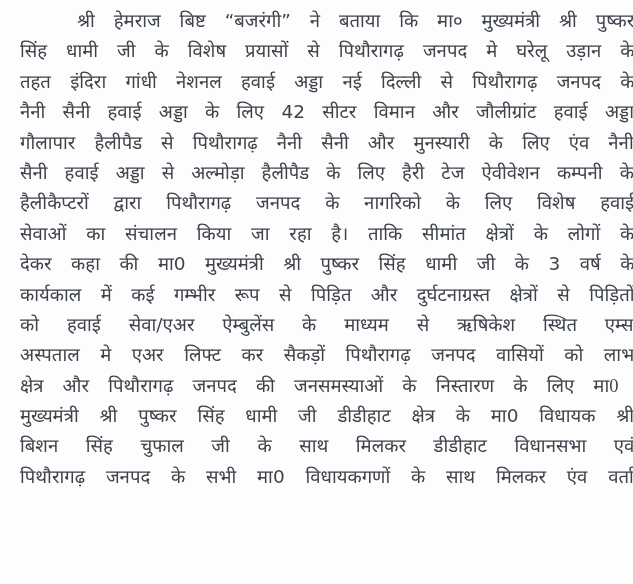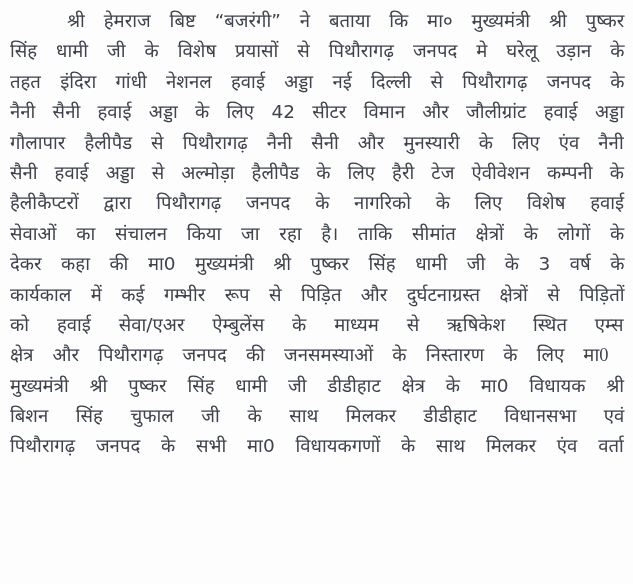--- a/index.html
+++ b/index.html
@@ -14,20 +14,21 @@
     box-sizing: border-box;
     width: 633px;
     height: 584px;
     padding: 6px 9px 0 10px;
     background: #fdfdfd;
     font-family: "DejaVu Sans", sans-serif;
     color: #3e434b;
   }
   .paragraph {
     width: 100%;
+    margin-left: 10px;
   }
   .line {
     height: 30.4px;
     line-height: 30.4px;
     font-size: 18.5px;
     white-space: nowrap;
     overflow: visible;
   }
   .line > span {
     display: inline-block;
@@ -47,18 +48,19 @@
     <div class="line"><span style="word-spacing: 13.0833px;">सिंह धामी जी के विशेष प्रयासों से पिथौरागढ़ जनपद मे घरेलू उड़ान के</span></div>
     <div class="line"><span style="word-spacing: 13.3636px;">तहत इंदिरा गांधी नेशनल हवाई अड्डा नई दिल्ली से पिथौरागढ़ जनपद के</span></div>
     <div class="line"><span style="word-spacing: 11.4167px;">नैनी सैनी हवाई अड्डा के लिए 42 सीटर विमान और जौलीग्रांट हवाई अड्डा</span></div>
     <div class="line"><span style="word-spacing: 13.1818px;">गौलापार हैलीपैड से पिथौरागढ़ नैनी सैनी और मुनस्यारी के लिए एंव नैनी</span></div>
     <div class="line"><span style="word-spacing: 11.1667px;">सैनी हवाई अड्डा से अल्मोड़ा हैलीपैड के लिए हैरी टेज ऐवीवेशन कम्पनी के</span></div>
     <div class="line"><span style="word-spacing: 18.8889px;">हैलीकैप्टरों द्वारा पिथौरागढ़ जनपद के नागरिको के लिए विशेष हवाई</span></div>
     <div class="line"><span style="word-spacing: 13.9167px;">सेवाओं का संचालन किया जा रहा है। ताकि सीमांत क्षेत्रों के लोगों के</span></div>
     <div class="line"><span style="word-spacing: 13.6154px;">देकर कहा की मा0 मुख्यमंत्री श्री पुष्कर सिंह धामी जी के 3 वर्ष के</span></div>
     <div class="line"><span style="word-spacing: 13.5455px; text-align: right;">कार्यकाल में कई गम्भीर रूप से पिड़ित और दुर्घटनाग्रस्त क्षेत्रों से पिड़ितों</span></div>
     <div class="line"><span style="word-spacing: 22px;">को हवाई सेवा/एअर ऐम्बुलेंस के माध्यम से ऋषिकेश स्थित एम्स</span></div>
+    <div class="line"><span style="word-spacing: 14.6px;">अस्पताल मे एअर लिफ्ट कर सैकड़ों पिथौरागढ़ जनपद वासियों को लाभ</span></div>
     <div class="line"><span style="word-spacing: 14.5px; font-family: Liberation Serif, serif;">क्षेत्र और पिथौरागढ़ जनपद की जनसमस्याओं के निस्तारण के लिए मा0</span></div>
     <div class="line"><span style="word-spacing: 14.9091px;">मुख्यमंत्री श्री पुष्कर सिंह धामी जी डीडीहाट क्षेत्र के मा0 विधायक श्री</span></div>
     <div class="line"><span style="word-spacing: 21.6667px;">बिशन सिंह चुफाल जी के साथ मिलकर डीडीहाट विधानसभा एवं</span></div>
     <div class="line"><span style="word-spacing: 14.9px;">पिथौरागढ़ जनपद के सभी मा0 विधायकगणों के साथ मिलकर एंव वर्ता</span></div>
   </div>
 </div>
 
 </body></html>

